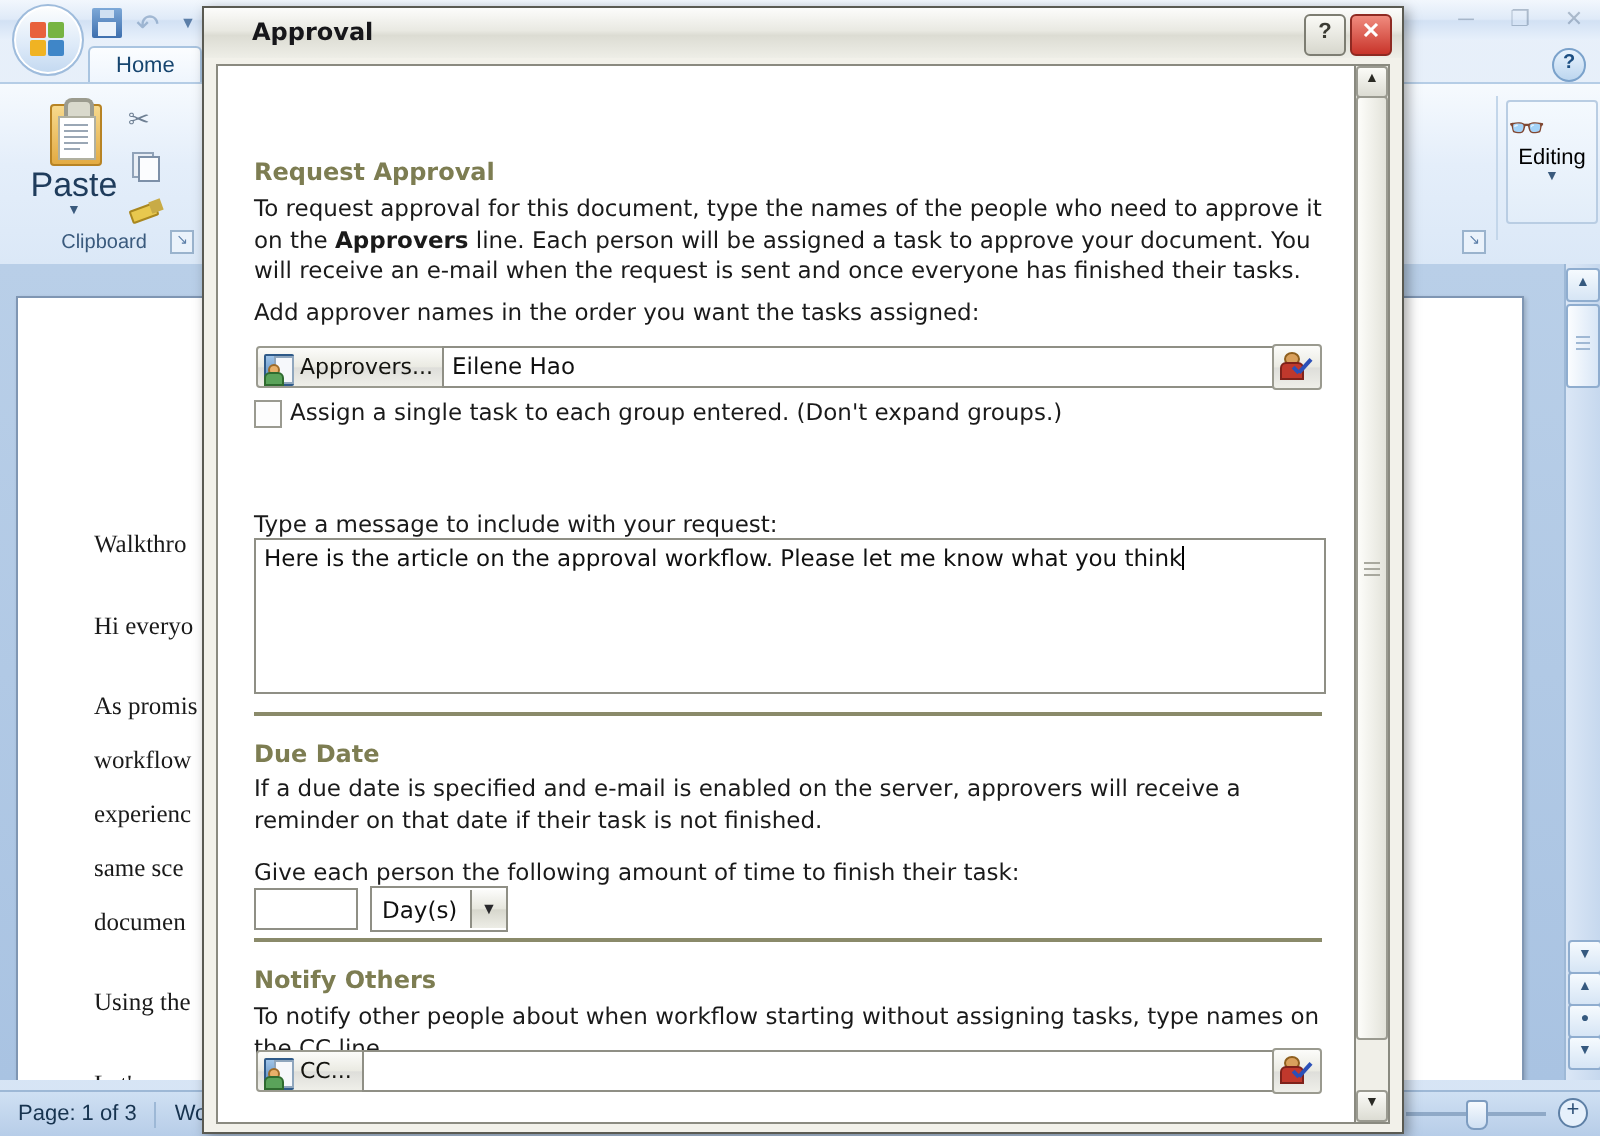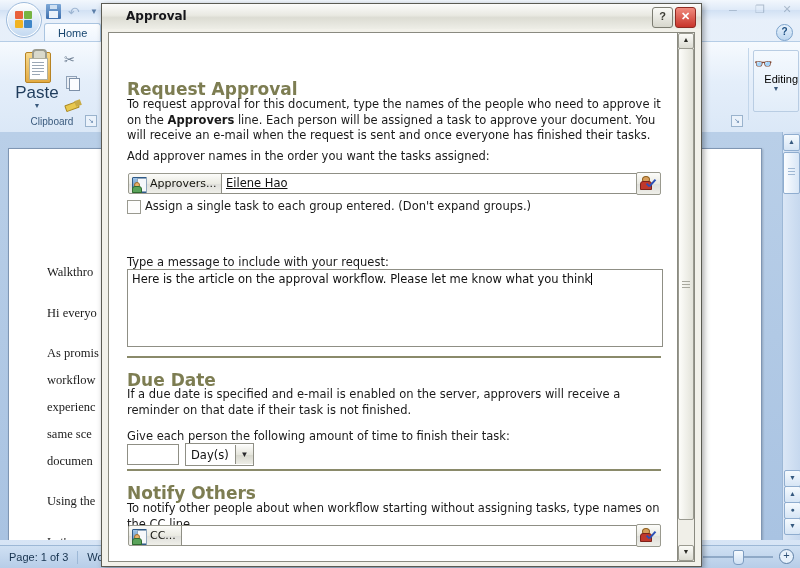--- a/index.html
+++ b/index.html
@@ -128,21 +128,21 @@
     font-size:11px;font-weight:bold;text-align:center;line-height:17px;}
   .t-help{right:28px;background:linear-gradient(180deg,#fafaf6,#d7d7cd);color:#3b3b33;}
   .t-close{right:5px;background:linear-gradient(180deg,#f08b7e,#c8342a);color:#fff;border-color:#8e2a22;}
 
   .dlg-body{position:absolute;left:0;top:25px;width:599px;height:537px;background:#f2f1ea;}
   .dlg-canvas{position:absolute;left:6px;top:3px;width:570px;height:528px;
     background:#ffffff;border:1px solid #8a8a80;overflow:hidden;}
   .pane{position:absolute;left:0;top:0;width:570px;height:528px;background:#fff;}
 
   .sec-rule{position:absolute;left:18px;width:534px;height:2px;background:#8a8a6a;}
-  .sec-head{position:absolute;left:18px;font-size:17px;font-weight:bold;color:#7d7d52;
+  .sec-head{position:absolute;left:18px;font-size:12px;font-weight:bold;color:#7d7d52;
     font-family:"DejaVu Sans",sans-serif;}
   .sec-para{position:absolute;left:18px;width:536px;font-size:11.5px;color:#1a1a1a;line-height:15.5px;
     font-family:"DejaVu Sans",sans-serif;}
   .sec-para b{font-weight:bold;}
   .lbl{position:absolute;left:18px;font-size:11.5px;color:#1a1a1a;font-family:"DejaVu Sans",sans-serif;}
 
   .pick-btn{position:absolute;height:19px;border:1px solid #9a9a8f;border-radius:2px;
     background:linear-gradient(180deg,#fcfcfa 0%,#eaeae2 50%,#dededa 52%,#efefe9 100%);
     display:flex;align-items:center;gap:3px;padding:0 6px 0 3px;font-size:11px;color:#14140f;
     font-family:"DejaVu Sans",sans-serif;}
@@ -150,21 +150,21 @@
   .ab-book{position:absolute;left:0;top:0;width:13px;height:14px;background:linear-gradient(180deg,#9fc4e8,#4d7fb5);
     border:1px solid #2f5a88;border-radius:1px;}
   .ab-page{position:absolute;left:5px;top:1px;width:8px;height:12px;background:#f6f8fb;border:1px solid #8fa6bd;}
   .ab-person{position:absolute;left:0px;top:5px;width:8px;height:9px;}
   .ab-head{position:absolute;left:2px;top:0;width:4px;height:4px;border-radius:50%;background:#e8b06a;border:1px solid #9d6b28;}
   .ab-body{position:absolute;left:0;top:4px;width:8px;height:5px;border-radius:3px 3px 0 0;background:#5aa35a;border:1px solid #2f6b2f;}
 
   .txtfield{position:absolute;height:19px;background:#fff;border:1px solid #8f8f85;
     font-size:11.5px;color:#101010;padding:0 4px;line-height:18px;
     font-family:"DejaVu Sans",sans-serif;overflow:hidden;white-space:nowrap;}
-  .underlined{text-decoration:underline;}
+  .underlined{}
 
   .chk-btn{position:absolute;width:23px;height:21px;border:1px solid #9a9a8f;border-radius:2px;
     background:linear-gradient(180deg,#fcfcfa 0%,#eaeae2 50%,#dededa 52%,#efefe9 100%);}
   .chk-ic{position:absolute;left:3px;top:2px;width:16px;height:15px;}
   .ck-person{position:absolute;left:0;top:1px;width:10px;height:12px;}
   .ck-head{position:absolute;left:2px;top:0;width:6px;height:5px;border-radius:50%;background:#d9a05c;border:1px solid #8e5f1e;}
   .ck-torso{position:absolute;left:0;top:5px;width:10px;height:7px;border-radius:3px 3px 0 0;background:#c0382c;border:1px solid #7e221a;}
   .ck-mark{position:absolute;left:5px;top:4px;width:11px;height:10px;}
   .ck-mark:before{content:"";position:absolute;left:1px;top:5px;width:4px;height:2px;background:#2b50b8;transform:rotate(45deg);}
   .ck-mark:after{content:"";position:absolute;left:3px;top:3px;width:9px;height:2px;background:#2b50b8;transform:rotate(-48deg);}
@@ -263,21 +263,21 @@
     <div class="rgroup" style="left:694px;width:52px;">
       <div class="dlg-launch">↘</div>
     </div>
     <div class="rsep" style="left:748px;"></div>
 
     <div class="rgroup" style="left:752px;width:46px;">
       <div class="editing-box" style="left:1px;top:6px;width:44px;height:60px;">
         <div class="bb-ic" style="margin-top:4px;">
           <span class="binocs">👓</span>
         </div>
-        <div class="bb-tx" style="text-align:right;">Editing</div>
+        <div class="bb-tx" style="text-align:center;">Editing</div>
         <div class="bb-arrow" style="text-align:center;">▼</div>
       </div>
     </div>
 
   </div>
 
   <div class="help-ic">?</div>
 
   <div class="doc-area">
     <div class="doc-page">

